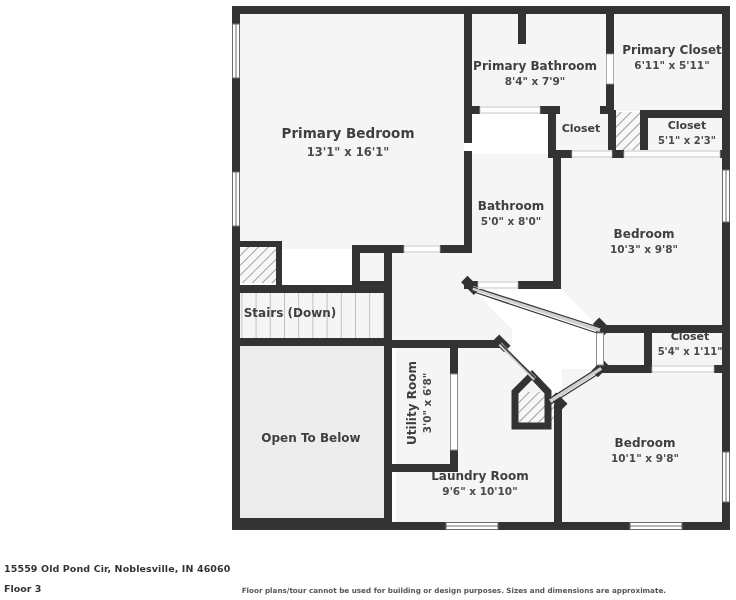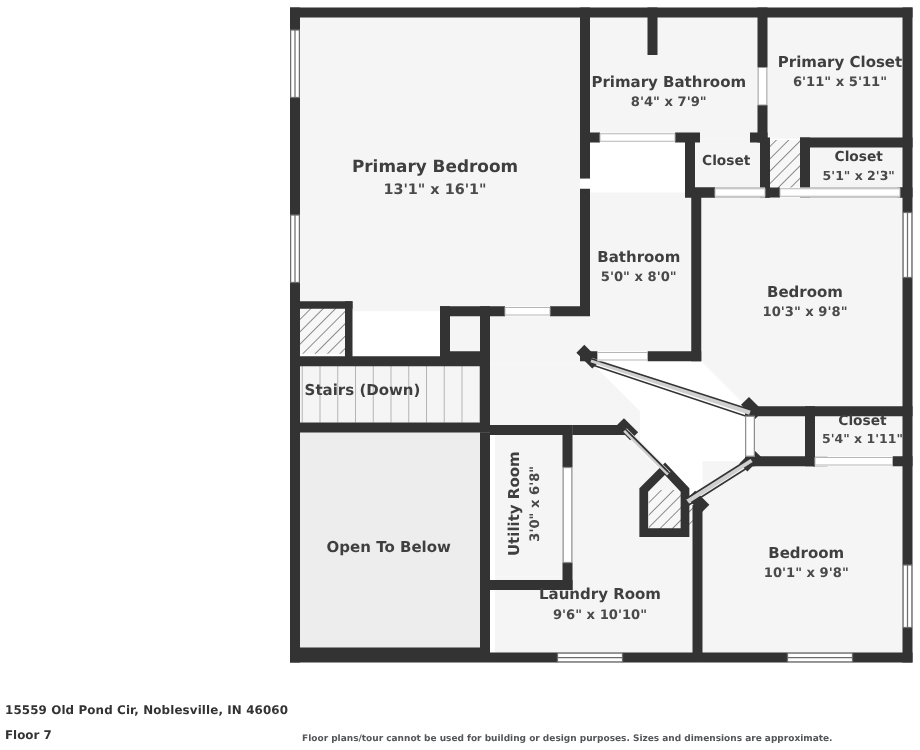--- a/index.html
+++ b/index.html
@@ -318,15 +318,15 @@
     </g>
 
     <text class="room-name sz-md" x="480" y="476">Laundry Room</text>
     <text class="room-dim dim-md" x="480" y="492">9'6" x 10'10"</text>
   </g>
 </svg>
 </div>
 
 <div id="footer">
   <div id="addr">15559 Old Pond Cir, Noblesville, IN 46060</div>
-  <div id="floorlabel">Floor 7</div>
+  <div id="floorlabel">Floor 3</div>
   <div id="disclaimer">Floor plans/tour cannot be used for building or design purposes. Sizes and dimensions are approximate.</div>
 </div>
 
 </body></html>

